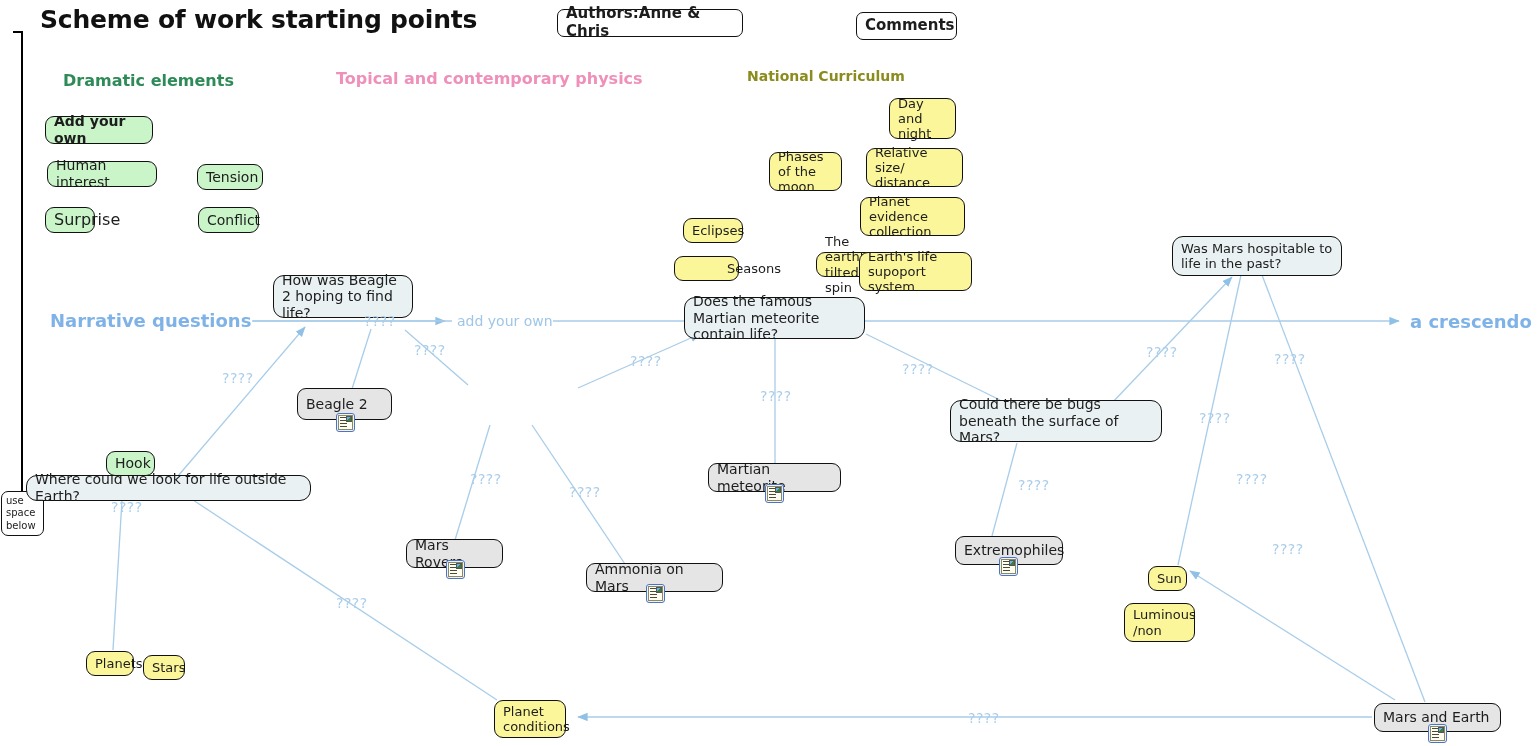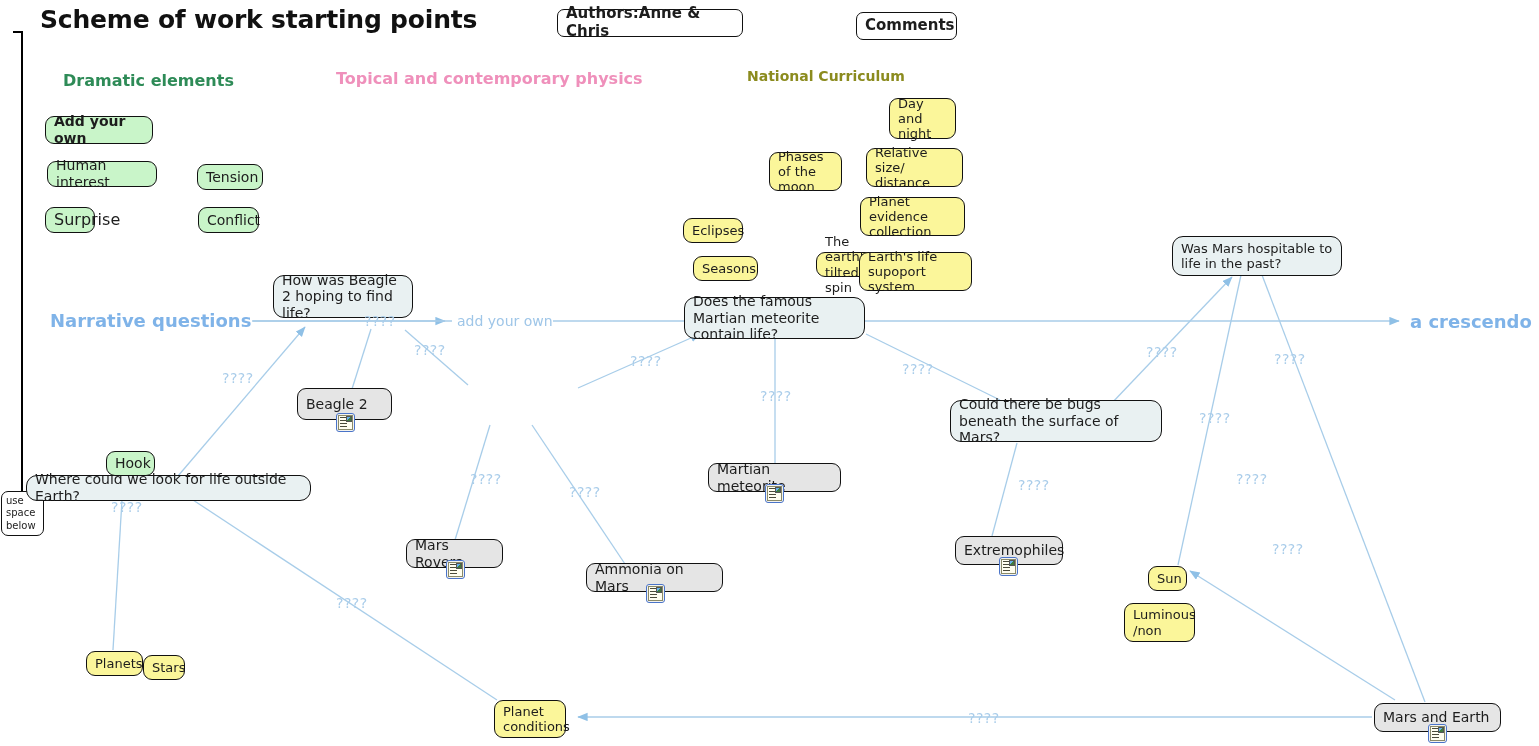--- a/index.html
+++ b/index.html
@@ -182,30 +182,30 @@
   </div>
   <div class="node n-yellow" style="left:866px;top:148px;width:97px;height:39px;font-size:13px;">
     <span class="txt">Relative size/ distance</span>
   </div>
   <div class="node n-yellow" style="left:860px;top:197px;width:105px;height:39px;font-size:13px;">
     <span class="txt">Planet evidence collection</span>
   </div>
   <div class="node n-yellow" style="left:683px;top:218px;width:60px;height:25px;font-size:13px;">
     <span class="txt">Eclipses</span>
   </div>
-  <div class="node n-yellow" style="left:693px;top:256px;width:65px;height:25px;font-size:13px;">
+  <div class="node n-yellow" style="left:674px;top:256px;width:65px;height:25px;font-size:13px;padding-left:44px;">
     <span class="txt">Seasons</span>
   </div>
   <div class="node n-yellow" style="left:768px;top:252px;width:82px;height:25px;font-size:13px;margin-left:48px;">
     <span class="txt">The earth's tilted spin</span>
   </div>
   <div class="node n-yellow" style="left:859px;top:252px;width:113px;height:39px;font-size:13px;">
     <span class="txt">Earth's life supoport system</span>
   </div>
-  <div class="node n-yellow" style="left:86px;top:651px;width:57px;height:25px;font-size:13px;">
+  <div class="node n-yellow" style="left:86px;top:651px;width:48px;height:25px;font-size:13px;">
     <span class="txt">Planets</span>
   </div>
   <div class="node n-yellow" style="left:143px;top:655px;width:42px;height:25px;font-size:13px;z-index:6;">
     <span class="txt">Stars</span>
   </div>
   <div class="node n-yellow" style="left:1148px;top:566px;width:39px;height:25px;font-size:13px;">
     <span class="txt">Sun</span>
   </div>
   <div class="node n-yellow" style="left:1124px;top:603px;width:71px;height:39px;font-size:13px;">
     <span class="txt">Luminous /non</span>

